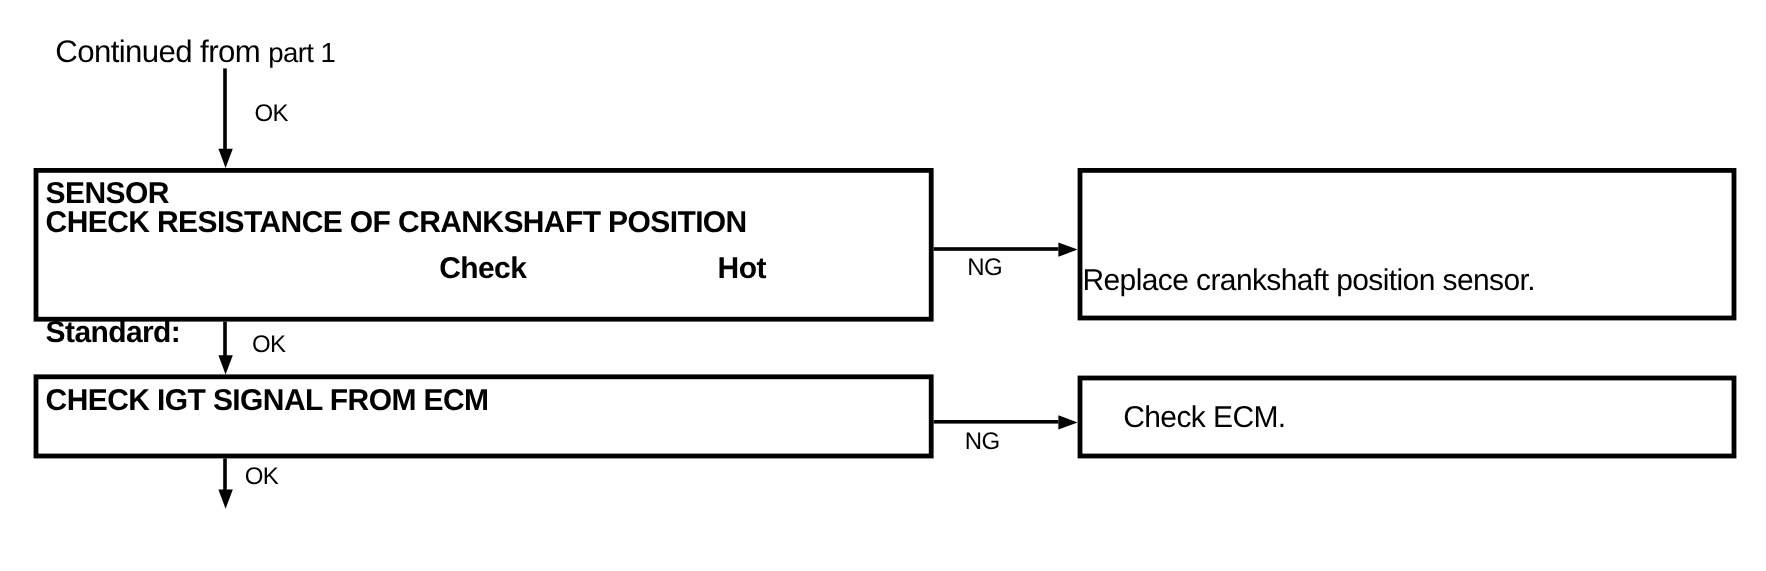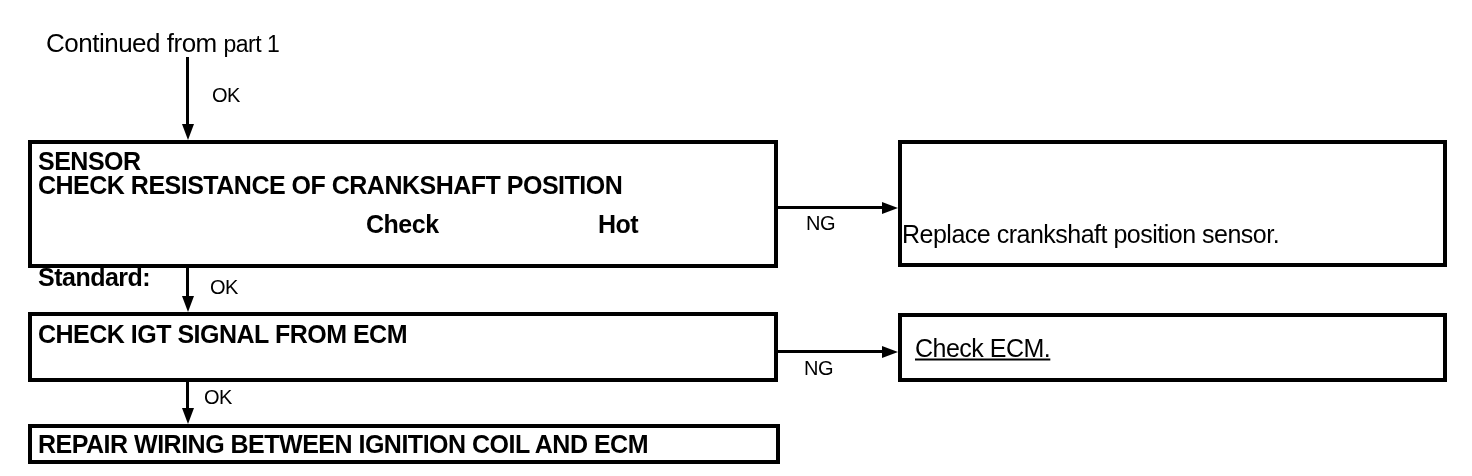--- a/index.html
+++ b/index.html
@@ -45,21 +45,21 @@
   .step1-title { left: 6px; top: 5px; }
   .cell { position: absolute; font-weight: bold; font-size: 25px; white-space: nowrap; }
 
   .ng1-box { left: 898px; top: 140px; width: 549px; height: 127px; }
   .ng1-text { left: 0; top: 50%; transform: translateY(-50%); margin-top: 30px; }
 
   .step2-box { left: 28px; top: 312px; width: 750px; height: 70px; }
   .step2-title { left: 6px; top: 6px; text-align: right; }
 
   .ng2-box { left: 898px; top: 313px; width: 549px; height: 69px; }
-  .ng2-text { left: 13px; top: 50%; transform: translateY(-50%); text-decoration: underline; }
+  .ng2-text { left: 34px; top: 50%; transform: translateY(-50%); }
 
   .step3-box { left: 28px; top: 424px; width: 752px; height: 40px; }
   .step3-title { left: 6px; top: 4px; }
 
   .arrow-v {
     position: absolute;
     width: 3px;
     background: #000000;
   }
   .arrow-v::after {
@@ -130,17 +130,14 @@
   <div class="arrow-h" style="left:778px; top:350px; width:104px;"></div>
   <div class="flow-label" style="left:804px; top:357px;">NG</div>
 
   <div class="node ng2-box">
     <div class="action-text ng2-text">Check ECM.</div>
   </div>
 
   <div class="arrow-v" style="left:186px; top:382px; height:27px;"></div>
   <div class="flow-label" style="left:204px; top:386px;">OK</div>
 
-  <div class="node step3-box">
-    <div class="node-title step3-title">REPAIR WIRING BETWEEN IGNITION COIL AND ECM</div>
-  </div>
 
 </div>
 
 </body></html>

